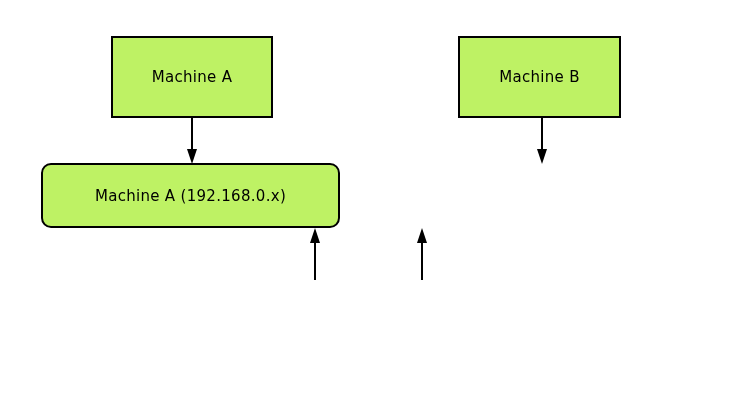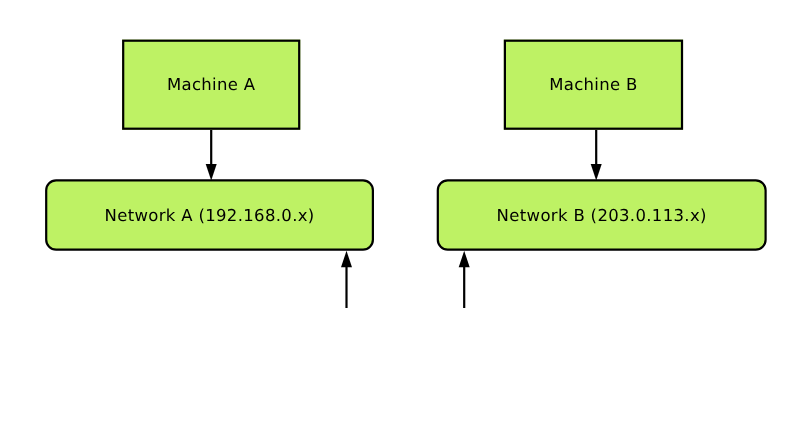--- a/index.html
+++ b/index.html
@@ -74,21 +74,18 @@
 
   <div class="node node-machine-a">
     <span>Machine A</span>
   </div>
 
   <div class="node node-machine-b">
     <span>Machine B</span>
   </div>
 
   <div class="node rounded node-network-a">
-    <span>Network A (192.168.0.x)</span>
+    <span>Machine A (192.168.0.x)</span>
   </div>
 
-  <div class="node rounded node-network-b">
-    <span>Network B (203.0.113.x)</span>
-  </div>
 
 
 </div>
 
 </body></html>

